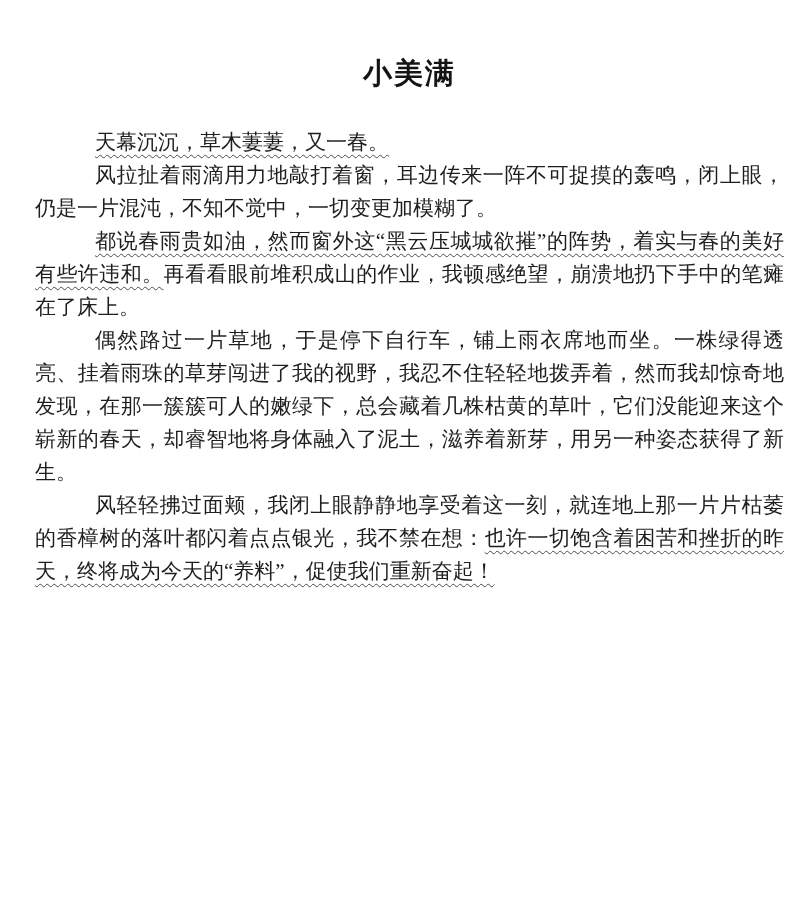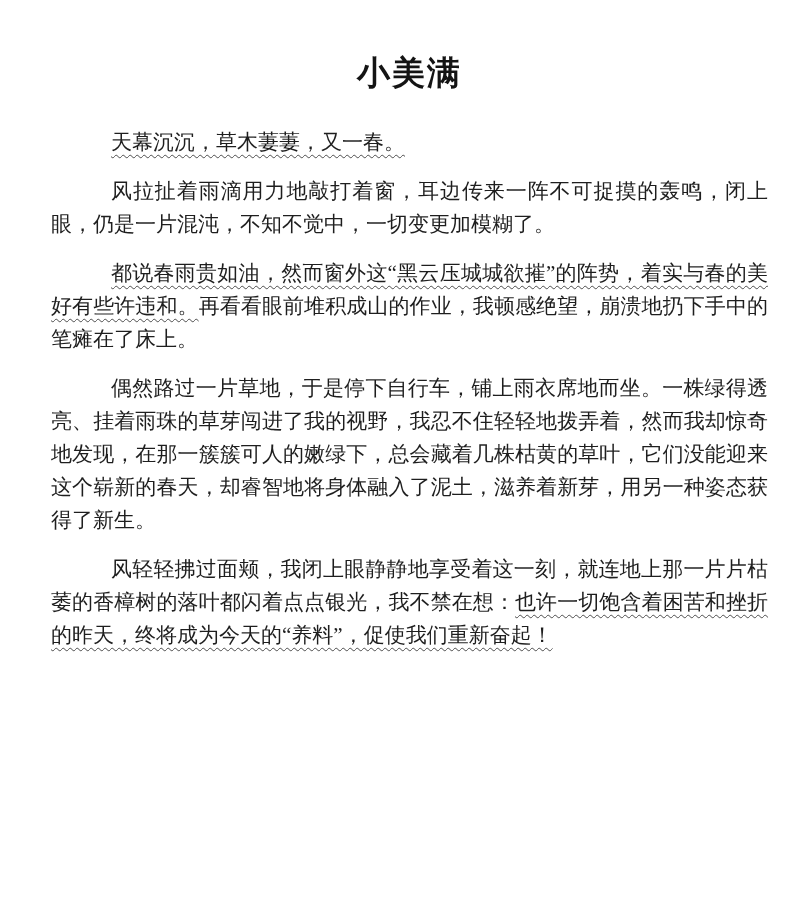--- a/index.html
+++ b/index.html
@@ -13,28 +13,28 @@
   .page {
     box-sizing: border-box;
     width: 800px;
     height: 905px;
     padding: 52px 16px 0 35px;
     color: #1e1e1e;
   }
   .title {
     margin: 0 0 32px 0;
     text-align: center;
-    font-size: 33px;
+    font-size: 29px;
     line-height: 42px;
     font-weight: 700;
     color: #141414;
     letter-spacing: 2px;
   }
   .para {
-    margin: 16px;
+    margin: 0;
     font-size: 21px;
     line-height: 33px;
     text-align: justify;
     text-indent: 60px;
     word-break: break-all;
   }
   .u {
     text-decoration: underline;
     text-decoration-style: wavy;
     text-decoration-color: #4d4d4d;

